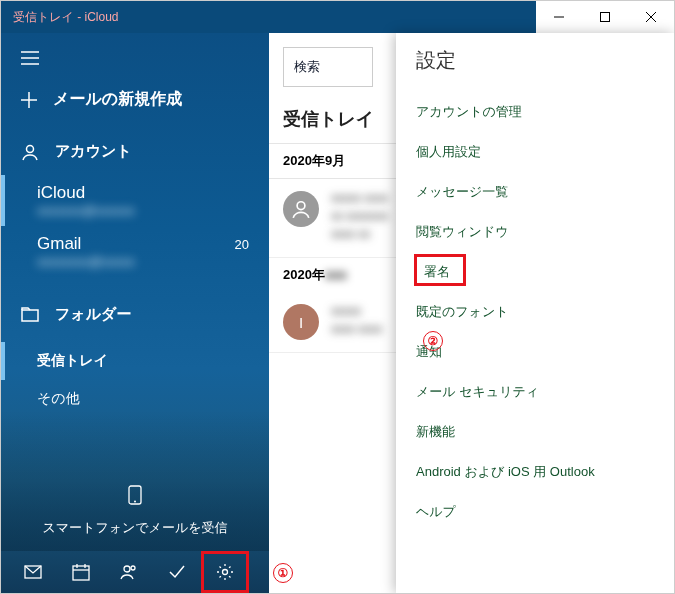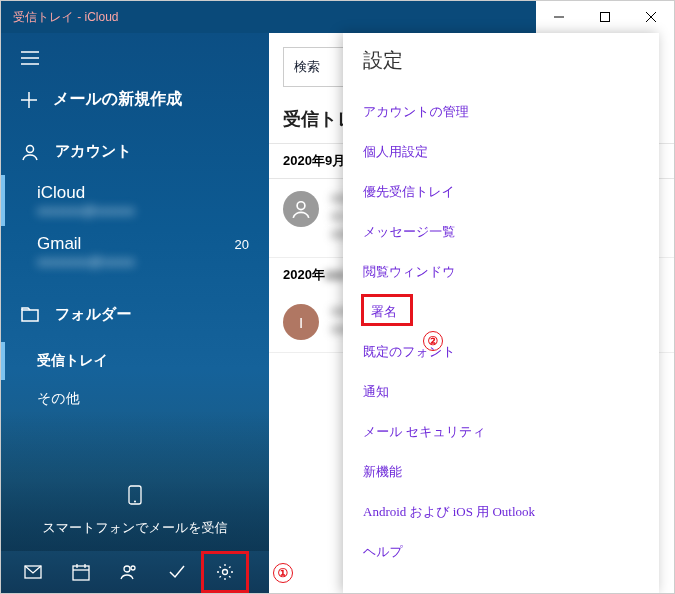--- a/index.html
+++ b/index.html
@@ -52,23 +52,23 @@
 .datehdr { padding: 8px 14px; font-size: 13px; font-weight: 600; border-top: 1px solid #e5e5e5; border-bottom: 1px solid #e5e5e5; }
 
 .msg { display: flex; gap: 12px; padding: 12px 14px; border-bottom: 1px solid #eee; }
 .avatar { width: 36px; height: 36px; border-radius: 50%; display: flex; align-items: center; justify-content: center; color: #fff; font-size: 15px; flex-shrink: 0; }
 .avatar.g { background: #9a9a9a; }
 .avatar.b { background: #b07763; }
 .msgtext { flex: 1; }
 .msgtext div { height: 14px; margin-bottom: 4px; filter: blur(4px); font-size: 12px; color: #333; user-select: none; }
 .datehdr2 { padding: 8px 14px; font-size: 13px; font-weight: 600; }
 
-.settings-panel { position: absolute; top: 0; right: 15px; width: 316px; height: 100%; background: #fff; box-shadow: -2px 0 12px rgba(0,0,0,.25); z-index: 10; }
+.settings-panel { position: absolute; top: 0; right: 0; width: 278px; height: 100%; background: #fff; box-shadow: -2px 0 12px rgba(0,0,0,.25); z-index: 10; }
 .settings-title { padding: 14px 20px 18px; font-size: 20px; color: #333; }
-.settings-item { padding: 11px 20px; font-size: 13px; color: #6d28d9; cursor: default; font-family: Liberation Serif, serif; }
+.settings-item { padding: 11px 20px; font-size: 13px; color: #14532d; cursor: default; }
 .sig-wrap { position: relative; margin-left: 8px; }
 .sig-box { position: absolute; left: 10px; top: 2px; width: 52px; height: 32px; border: 3px solid #e6141d; pointer-events: none; }
 
 .anno { position: absolute; color: #e6141d; font-size: 15px; font-weight: 600; z-index: 20; }
 .anno .circ { display: inline-flex; width: 20px; height: 20px; border: 1.5px solid #e6141d; border-radius: 50%; align-items: center; justify-content: center; font-size: 12px; }
 </style>
 </head>
 <body>
 
 <div class="app">
@@ -216,21 +216,20 @@
           <div>xxxxx</div>
           <div>xxxx xxxx</div>
         </div>
       </div>
     </div>
 
     <div class="settings-panel">
       <div class="settings-title">設定</div>
       <div class="settings-item"><span>アカウントの管理</span></div>
       <div class="settings-item"><span>個人用設定</span></div>
-      <div class="settings-item"><span>優先受信トレイ</span></div>
       <div class="settings-item"><span>メッセージ一覧</span></div>
       <div class="settings-item"><span>閲覧ウィンドウ</span></div>
       <div class="settings-item sig-wrap">
         <span>署名</span>
         <div class="sig-box"></div>
       </div>
       <div class="settings-item"><span>既定のフォント</span></div>
       <div class="settings-item"><span>通知</span></div>
       <div class="settings-item"><span>メール セキュリティ</span></div>
       <div class="settings-item"><span>新機能</span></div>

